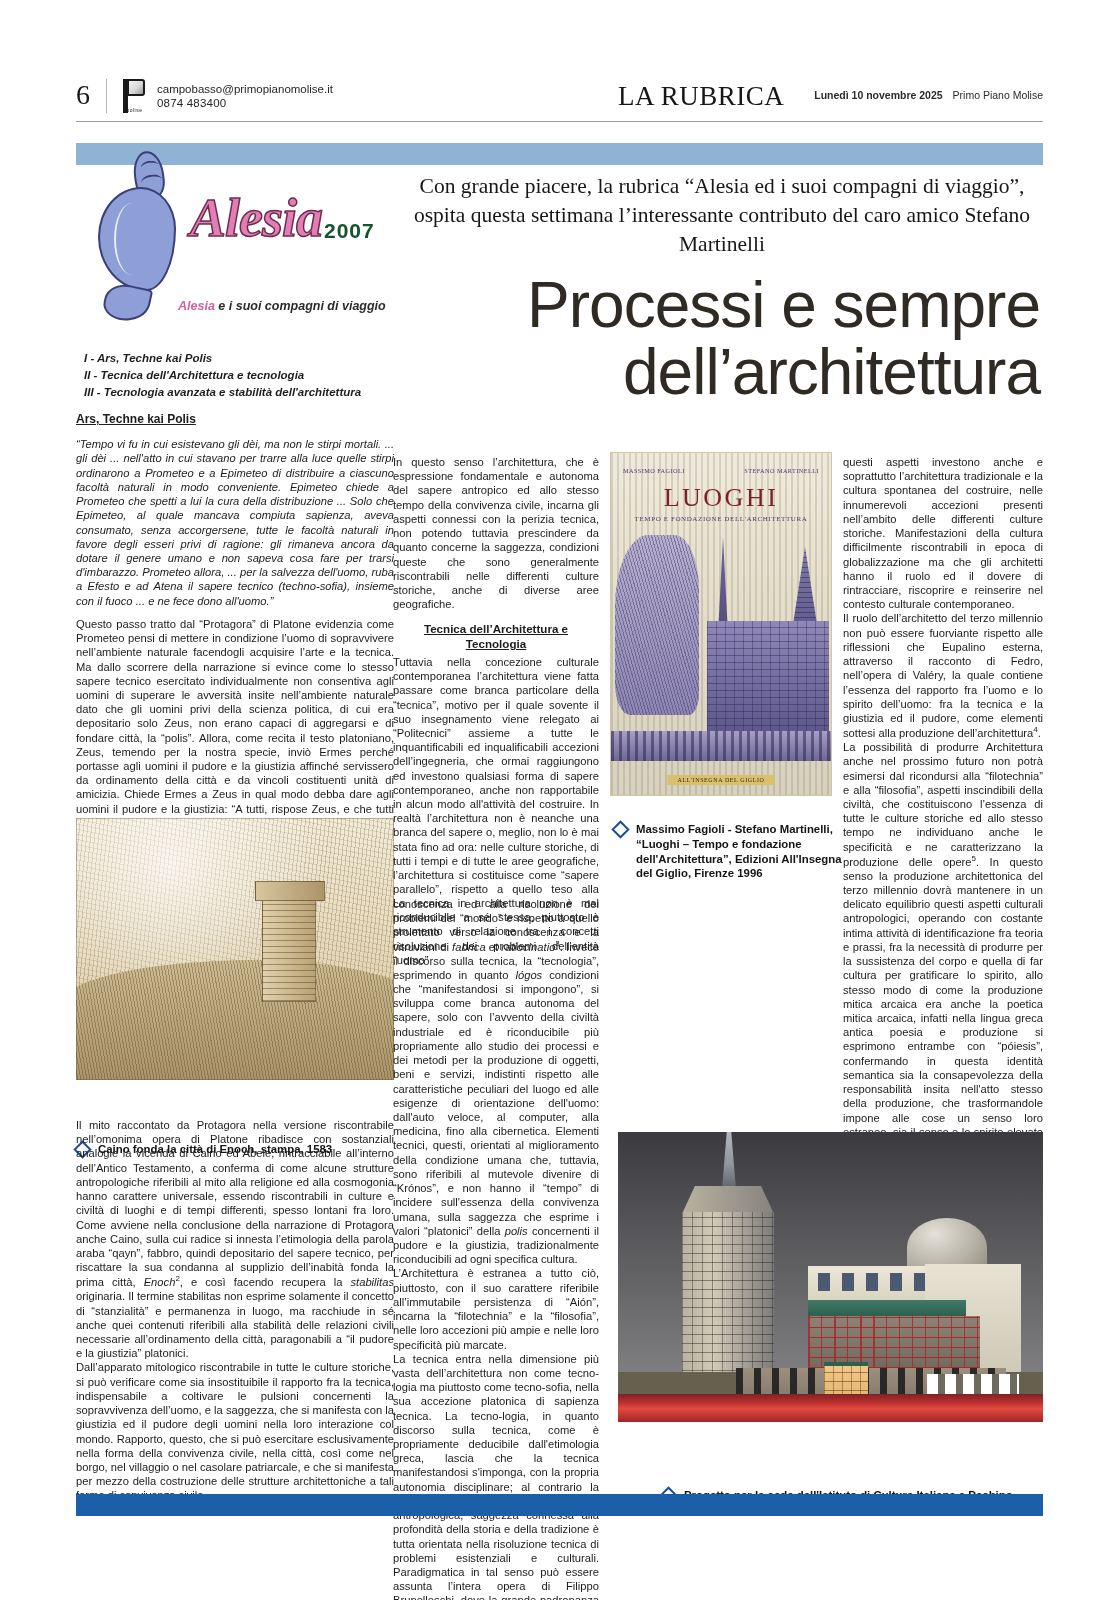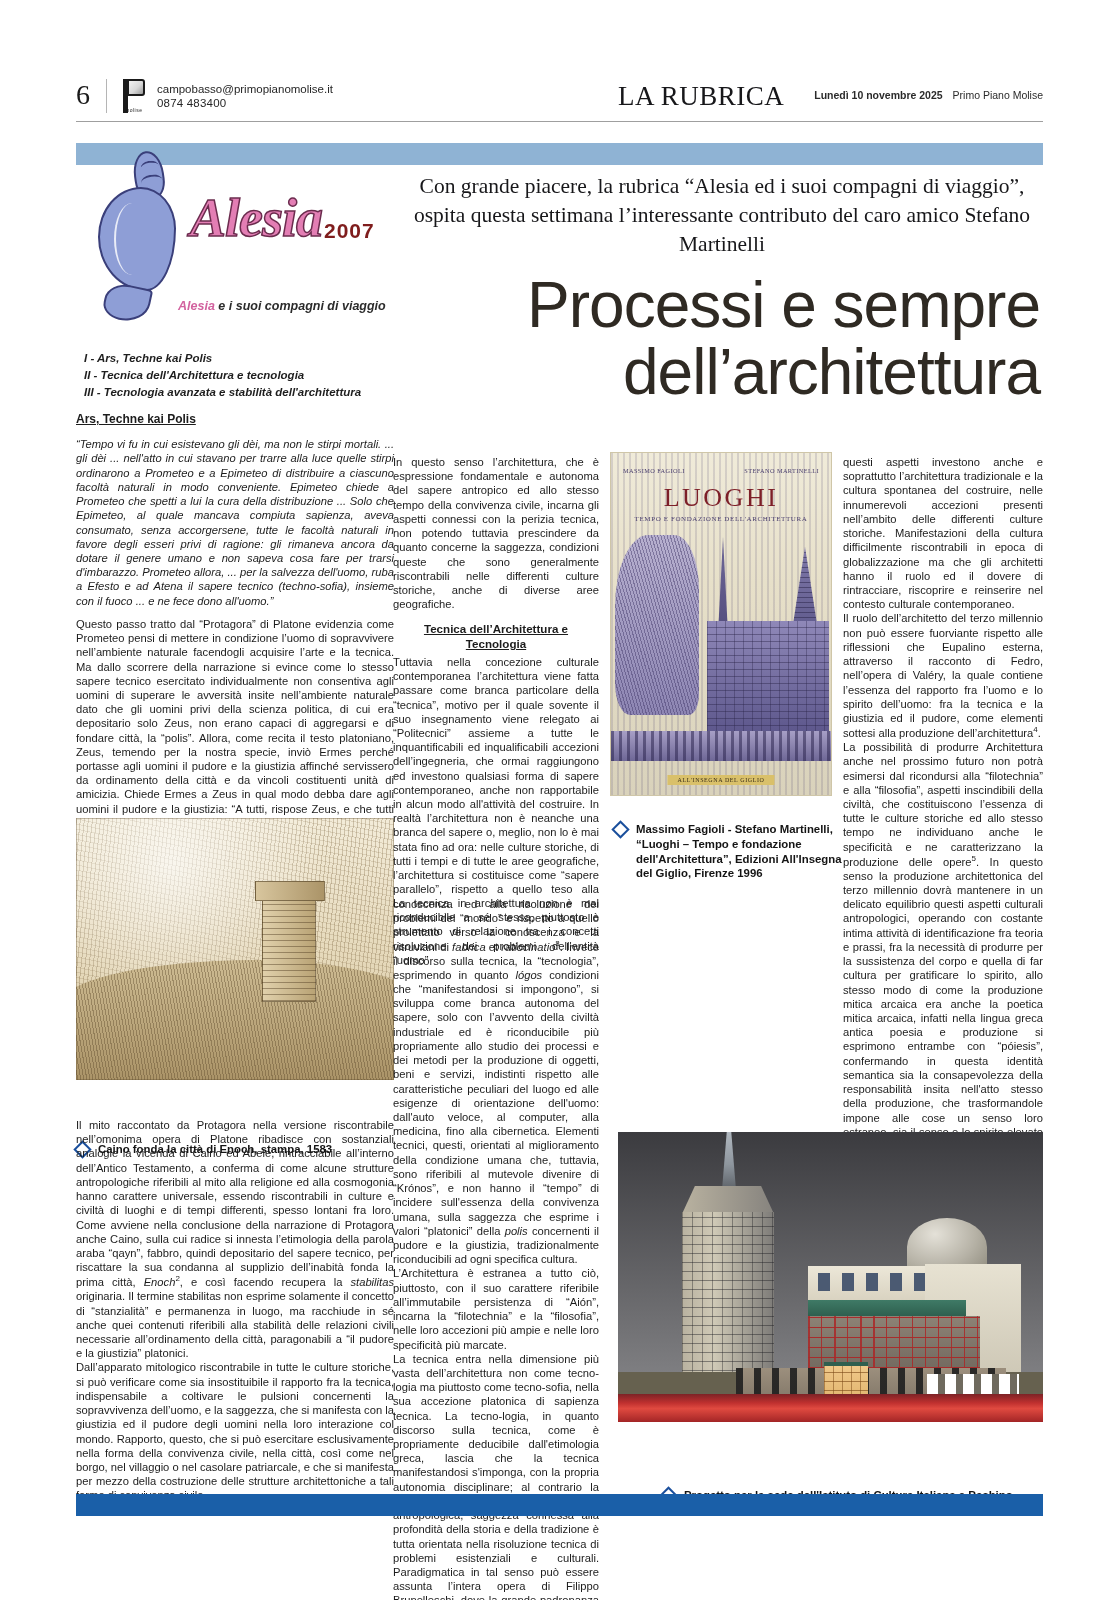--- a/index.html
+++ b/index.html
@@ -208,21 +208,21 @@
     -webkit-text-stroke: 1.5px #6b2c4e;
     letter-spacing: -1px;
   }
   .alesia-year {
     position: absolute;
     left: 240px;
     top: 62px;
     font-family: "Liberation Sans", sans-serif;
     font-weight: bold;
     font-size: 21px;
-    color: #7f1d1d;
+    color: #14532d;
     letter-spacing: 1px;
   }
   .alesia-assoc {
     position: absolute;
     left: 68px;
     top: 92px;
     font-family: "Liberation Serif", serif;
     font-style: italic;
     font-weight: bold;
     font-size: 32px;

